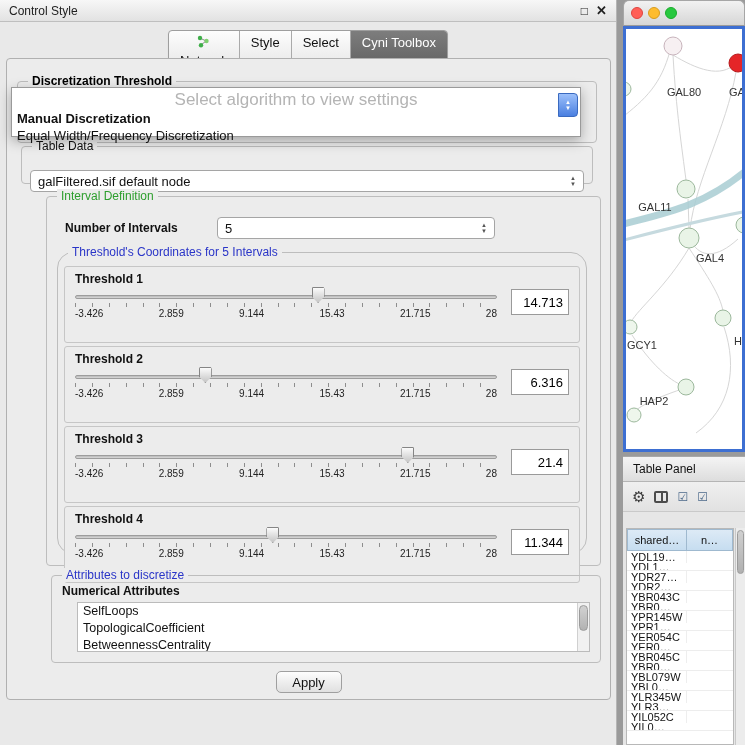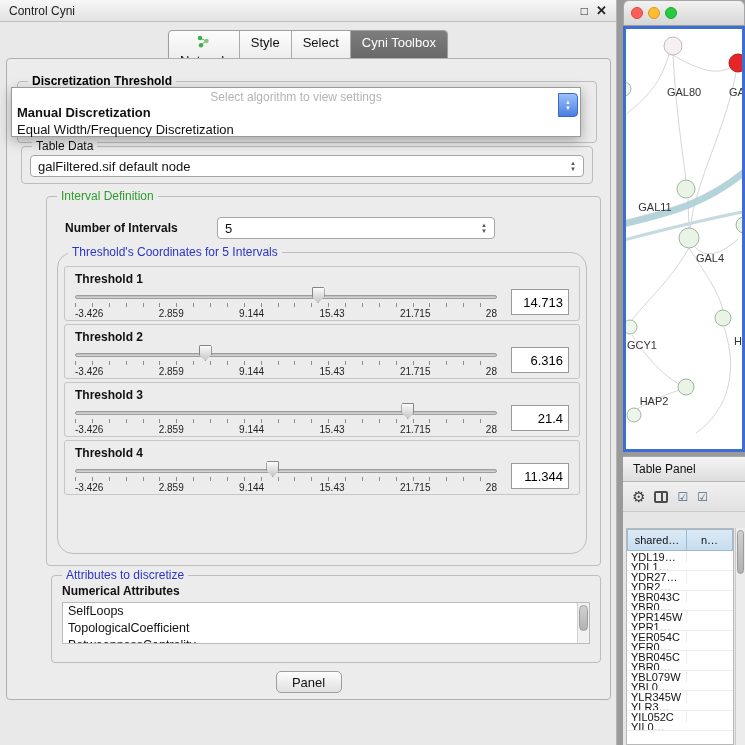--- a/index.html
+++ b/index.html
@@ -30,53 +30,53 @@
 
   .groupbox { position:absolute; border:1px solid #bdbdbd; border-radius:4px; }
   .groupbox-label { position:absolute; top:-8px; left:10px; background:#ececec; padding:0 4px; font-size:12px; white-space:nowrap; }
   .lbl-bold { font-weight:bold; color:#000; }
   .lbl-green { color:#2d9e2d; }
   .lbl-blue  { color:#2a35c8; }
 
   
   .gb-algorithm { left:10px; top:22px; width:580px; height:62px; }
   .algo-popup { position:absolute; left:4px; top:28px; width:570px; height:50px; background:#fff; border:1px solid #9a9a9a; box-shadow:0 4px 12px rgba(0,0,0,.3); z-index:50; }
-  .algo-placeholder { text-align:center; color:#b4b4b4; font-size:12px; padding-top:2px; }
+  .algo-placeholder { text-align:center; color:#b4b4b4; font-size:17px; padding-top:2px; }
   .algo-opt { font-size:13px; padding:1px 5px; white-space:nowrap; }
   .algo-opt.first { font-weight:bold; }
   .combo-arrow-button { position:absolute; left:551px; top:34px; width:20px; height:24px; border-radius:0 4px 4px 0; background:linear-gradient(#9cc0fb,#4a7fe0); border:1px solid #3a6ac0; z-index:60; display:flex; flex-direction:column; align-items:center; justify-content:center; color:#fff; font-size:6px; line-height:6px; }
 
   
   .combobox { background:#fff; border:1px solid #a5a5a5; border-radius:4px; display:flex; align-items:center; font-size:13px; padding:0 7px; height:22px; }
   .combo-text { overflow:hidden; white-space:nowrap; }
   .combo-spin { margin-left:auto; color:#555; font-size:6px; line-height:6px; text-align:center; }
 
   .gb-tabledata { left:14px; top:87px; width:572px; height:38px; }
-  .gb-tabledata .combobox { position:absolute; left:8px; right:8px; top:8px;justify-content:center; }
+  .gb-tabledata .combobox { position:absolute; left:8px; right:8px; top:23px;justify-content:center; }
 
   .gb-interval { left:39px; top:137px; width:555px; height:370px; }
   .num-label { position:absolute; left:18px; top:24px; font-size:12px; font-weight:bold; }
   .num-combo { position:absolute; left:170px; top:20px; width:278px; }
 
   .gb-thresholds { position:absolute; left:10px; top:55px; width:530px; height:302px; border:1px solid #bdbdbd; border-radius:16px; }
 
-  .threshold-panel { position:relative; border:1px solid #c6c6c6; border-radius:3px; margin:0 6px 3px 6px; height:55px; background:#ececec; }
+  .threshold-panel { position:relative; border:1px solid #c6c6c6; border-radius:3px; margin:0 6px 3px 6px; height:77px; background:#ececec; }
   .threshold-panel.first { margin-top:13px; }
   .threshold-title { font-weight:bold; font-size:12px; padding:5px 0 1px 10px; }
   .slider-row { display:flex; align-items:flex-start; padding:0 10px; }
   .slider { position:relative; flex:1; height:34px; margin-right:14px; }
   .slider-track { position:absolute; left:0; right:0; top:8px; height:4px; background:linear-gradient(#b9b9b9,#d9d9d9); border:1px solid #9d9d9d; border-radius:2px; }
   .slider-thumb { position:absolute; top:0; width:13px; height:16px; margin-left:-7px; background:linear-gradient(#fbfbfb,#c6c6c6); border:1px solid #858585; clip-path:polygon(8% 0,92% 0,100% 12%,100% 60%,50% 100%,0 60%,0 12%); }
   .slider-ticks { position:absolute; left:0; right:0; top:16px; height:4px; background:repeating-linear-gradient(90deg,#8d8d8d 0 1px,transparent 1px 4%); }
   .slider-scale { position:absolute; left:0; right:0; top:21px; display:flex; justify-content:space-between; font-size:10px; color:#222; }
   .value-box { width:58px; height:26px; border:1px solid #9a9a9a; background:#fff; font-size:13px; text-align:right; padding:0 5px; margin-top:2px; font-family:"Liberation Sans",sans-serif; }
 
   .gb-attributes { left:44px; top:516px; width:550px; height:88px; }
   .attr-title { position:absolute; left:10px; top:8px; font-size:12px; font-weight:bold; }
-  .attr-list { position:absolute; left:10px; right:10px; top:26px; height:42px; background:#fff; border:1px solid #bbb; overflow:hidden; }
+  .attr-list { position:absolute; left:25px; right:10px; top:26px; height:50px; background:#fff; border:1px solid #bbb; overflow:hidden; }
   .attr-item { font-size:12.5px; line-height:17px; padding-left:5px; white-space:nowrap; }
   .attr-scrollbar { position:absolute; right:0; top:0; bottom:0; width:12px; background:#f1f1f1; border-left:1px solid #d0d0d0; }
   .attr-scroll-thumb { position:absolute; left:1px; right:1px; top:2px; height:26px; background:linear-gradient(#d2d2d2,#b2b2b2); border:1px solid #9b9b9b; border-radius:5px; }
 
   .apply-button { position:absolute; left:50%; transform:translateX(-50%); top:612px; width:66px; height:22px; border-radius:5px; background:linear-gradient(#fdfdfd,#e0e0e0); border:1px solid #9f9f9f; font-size:13px; display:flex; align-items:center; justify-content:center; }
 
   .cp-bottom-tabs { position:absolute; top:705px; left:0; right:0; display:flex; justify-content:center; }
 
   
   .network-window { position:absolute; left:623px; top:0; width:122px; height:452px; }
@@ -108,21 +108,21 @@
   .td-cell.c2 { flex:1; }
   .tw-scrollbar { position:absolute; right:0; top:46px; bottom:0; width:10px; background:#ececec; border-left:1px solid #c9c9c9; }
   .tw-scroll-thumb { position:absolute; left:1px; right:1px; top:2px; height:44px; background:linear-gradient(#d0d0d0,#b0b0b0); border:1px solid #9b9b9b; border-radius:4px; }
 </style>
 </head>
 <body>
 
 <div class="control-panel">
 
   <div class="cp-titlebar">
-    <span class="cp-title">Control Cyni</span>
+    <span class="cp-title">Control Style</span>
     <span class="cp-buttons">
       <span class="cp-btn">□</span>
       <span class="cp-btn bold">✕</span>
     </span>
   </div>
 
   <div class="cp-tabs">
     <div class="seg">
       <div class="seg-tab">
         <svg width="13" height="13" viewBox="0 0 13 13">
@@ -275,21 +275,21 @@
       <div class="attr-list">
         <div class="attr-item">SelfLoops</div>
         <div class="attr-item">TopologicalCoefficient</div>
         <div class="attr-item">BetweennessCentrality</div>
         <div class="attr-scrollbar">
           <div class="attr-scroll-thumb"></div>
         </div>
       </div>
     </div>
 
-    <div class="apply-button">Panel</div>
+    <div class="apply-button">Apply</div>
   </div>
 
 </div>
 
 <div class="network-window">
   <div class="net-titlebar">
     <span class="light red"></span>
     <span class="light yellow"></span>
     <span class="light green"></span>
   </div>

